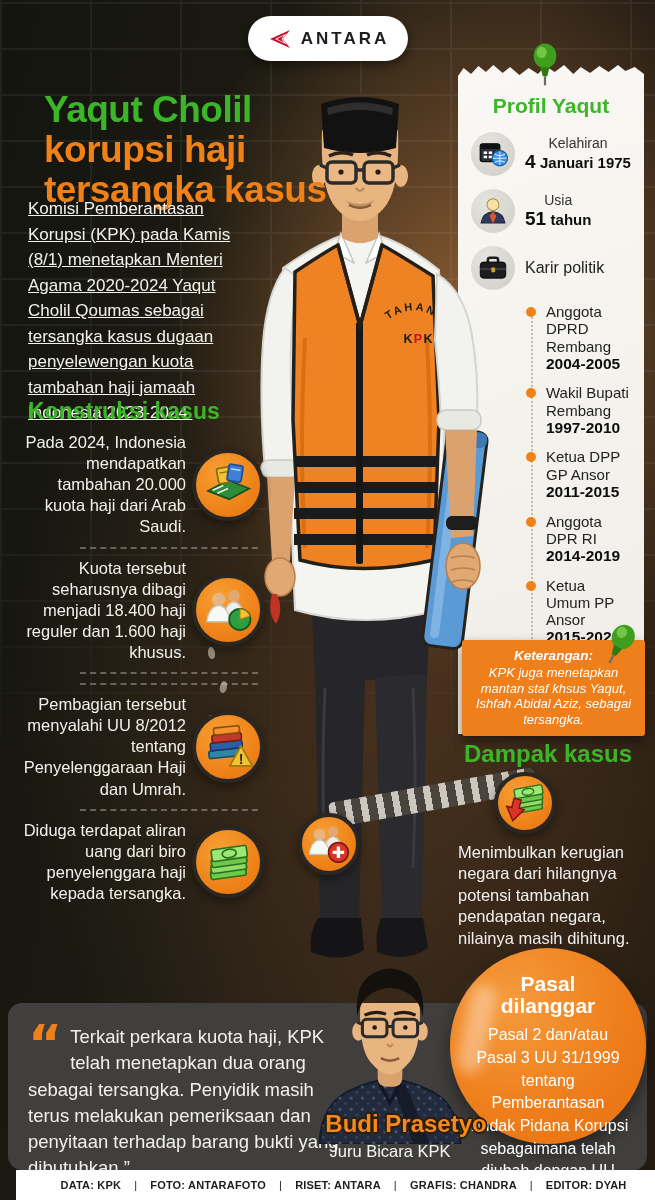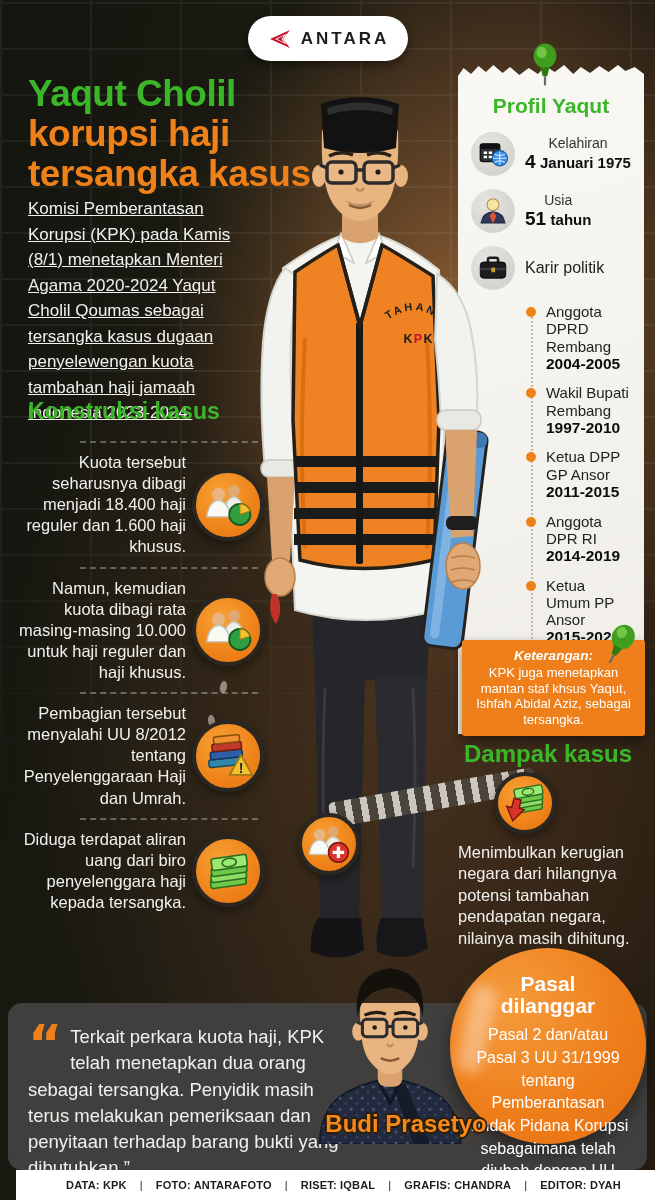--- a/index.html
+++ b/index.html
@@ -17,21 +17,21 @@
       repeating-linear-gradient(90deg, #fff 0 2px, transparent 2px 90px);
     -webkit-mask-image:linear-gradient(180deg,#000 0%,#000 38%,transparent 68%);
             mask-image:linear-gradient(180deg,#000 0%,#000 38%,transparent 68%);
   }
   
   .logo{position:absolute;left:248px;top:16px;width:160px;height:45px;background:#fff;
     border-radius:23px;z-index:7;display:flex;align-items:center;justify-content:center;gap:8px;
     box-shadow:0 4px 10px rgba(0,0,0,.45);}
   .logo-text{font-size:17px;font-weight:700;letter-spacing:3px;color:#1d1d1d;}
   
-  .title{position:absolute;left:28px;top:74px;z-index:6;margin:0;font-size:37px;line-height:1.08;
+  .title{position:absolute;left:28px;top:74px;z-index:6;margin:16px;font-size:37px;line-height:1.08;
     font-weight:700;letter-spacing:-.5px;}
   .t-green{color:#3CB629;display:block;}
   .t-orange{color:#F08119;display:block;}
   .intro{position:absolute;left:28px;top:196px;width:222px;z-index:6;margin:0;
     font-size:17px;line-height:1.5;color:#F2F1ED;text-decoration:underline;}
   
   .k-head{position:absolute;left:28px;top:398px;z-index:6;margin:0;font-size:23px;font-weight:700;color:#3CB629;}
   .k-list{position:absolute;left:14px;top:432px;width:250px;z-index:6;}
   .k-item{display:flex;align-items:center;gap:6px;}
   .k-text{flex:1;margin:0;text-align:right;font-size:16.5px;line-height:1.28;color:#F1F0EC;}
@@ -63,21 +63,21 @@
   .kr-item::before{content:"";position:absolute;left:-3px;top:4px;width:10px;height:10px;border-radius:50%;background:#F08119;}
   .kr-role{font-size:15px;line-height:1.15;color:#222;}
   .kr-years{font-size:15.5px;font-weight:700;color:#0d0d0d;line-height:1.2;}
   
   .pin{position:absolute;z-index:8;width:34px;height:46px;}
   
   .ket{position:absolute;left:462px;top:640px;width:183px;z-index:5;background:#EE7F1B;
     border-radius:3px;padding:8px 10px 9px;box-sizing:border-box;text-align:center;color:#fff;
     box-shadow:0 5px 12px rgba(0,0,0,.45);}
   .ket-h{font-size:13.5px;font-weight:700;font-style:italic;margin:0 0 2px;}
-  .ket-t{font-size:13px;line-height:1.2;margin:0;}
+  .ket-t{font-size:13px;font-style:italic;line-height:1.2;margin:0;}
   
   .dampak-h{position:absolute;left:448px;top:740px;width:200px;z-index:6;margin:0;text-align:center;
     font-size:24px;font-weight:700;color:#3CB629;}
   .band{position:absolute;left:330px;top:803px;width:208px;height:25px;z-index:3;border-radius:5px;
     background:repeating-linear-gradient(90deg,#D9D4CA 0 7px,#4B463F 7px 16px);
     transform:rotate(-10deg);transform-origin:left center;opacity:.92;}
   .dampak-ic{position:absolute;left:494px;top:772px;z-index:5;}
   .dampak-t{position:absolute;left:458px;top:842px;width:192px;z-index:6;margin:0;
     font-size:16.5px;line-height:1.3;color:#F1F0EC;}
   
@@ -304,50 +304,54 @@
   <h1 class="title">
     <span class="t-green">Yaqut Cholil</span>
     <span class="t-orange">korupsi haji</span>
     <span class="t-orange">tersangka kasus</span>
   </h1>
   <p class="intro">Komisi Pemberantasan Korupsi (KPK) pada Kamis (8/1) menetapkan Menteri Agama 2020-2024 Yaqut Cholil Qoumas sebagai tersangka kasus dugaan penyelewengan kuota tambahan haji jamaah Indonesia 2023-2024.</p>
 
   <h2 class="k-head">Konstruksi kasus</h2>
   <div class="k-list">
 
+    <div class="k-item">
+      <p class="k-text">Pada 2024, Indonesia mendapatkan tambahan 20.000 kuota haji dari Arab Saudi.</p>
+      <div class="icon-circle">
+        <svg viewBox="0 0 44 44">
+          <path d="M5 27 L22 18 L40 25 L23 34 Z" fill="#2E8B3A" stroke="#1A5224" stroke-width="1.5"></path>
+          <path d="M9 26.5 l9 -4 M13 29 l9 -4" stroke="#E6F2E0" stroke-width="1.4"></path>
+          <g transform="rotate(-10 20 13)">
+              <rect x="13" y="7" width="13" height="13" rx="2" fill="#F2C230" stroke="#8A6A10" stroke-width="1.5"></rect>
+              <line x1="15" y1="11" x2="24" y2="11" stroke="#8A6A10"></line>
+            </g>
+          <g transform="rotate(9 28 12)">
+              <rect x="22" y="5" width="12" height="14" rx="2" fill="#3F7FD6" stroke="#1D4F94" stroke-width="1.5"></rect>
+              <line x1="24" y1="9" x2="32" y2="9" stroke="#CFE3FA"></line>
+            </g>
+        </svg>
+      </div>
+    </div>
     <div class="k-sep"></div>
 
     <div class="k-item">
       <p class="k-text">Kuota tersebut seharusnya dibagi menjadi 18.400 haji reguler dan 1.600 haji khusus.</p>
       <div class="icon-circle">
         <svg viewBox="0 0 44 44">
           <circle cx="27" cy="10" r="5" fill="#E0A873"></circle>
           <path d="M18 29 Q20 16 27 15 Q34 16 36 29 Z" fill="#EFEFE8" stroke="#C6C6BC" stroke-width="1.2"></path>
           <circle cx="14" cy="13" r="5.5" fill="#E8B580"></circle>
           <path d="M4 32 Q6 19 14 18 Q22 19 24 32 Z" fill="#FAFAF5" stroke="#C6C6BC" stroke-width="1.2"></path>
           <circle cx="32" cy="30" r="9" fill="#2F9E41" stroke="#14581F" stroke-width="1.5"></circle>
           <path d="M32 30 L32 21 A9 9 0 0 1 40.6 27.4 Z" fill="#F2C230" stroke="#9C7A10"></path>
         </svg>
       </div>
     </div>
     <div class="k-sep"></div>
 
-    <div class="k-item">
-      <p class="k-text">Namun, kemudian kuota dibagi rata masing-masing 10.000 untuk haji reguler dan haji khusus.</p>
-      <div class="icon-circle">
-        <svg viewBox="0 0 44 44">
-          <circle cx="27" cy="10" r="5" fill="#E0A873"></circle>
-          <path d="M18 29 Q20 16 27 15 Q34 16 36 29 Z" fill="#EFEFE8" stroke="#C6C6BC" stroke-width="1.2"></path>
-          <circle cx="14" cy="13" r="5.5" fill="#E8B580"></circle>
-          <path d="M4 32 Q6 19 14 18 Q22 19 24 32 Z" fill="#FAFAF5" stroke="#C6C6BC" stroke-width="1.2"></path>
-          <circle cx="32" cy="30" r="9" fill="#2F9E41" stroke="#14581F" stroke-width="1.5"></circle>
-          <path d="M32 30 L32 21 A9 9 0 0 1 40.6 27.4 Z" fill="#F2C230" stroke="#9C7A10"></path>
-        </svg>
-      </div>
-    </div>
     <div class="k-sep"></div>
 
     <div class="k-item">
       <p class="k-text">Pembagian tersebut menyalahi UU 8/2012 tentang Penyelenggaraan Haji dan Umrah.</p>
       <div class="icon-circle">
         <svg viewBox="0 0 44 44">
           <g transform="rotate(-6 20 20)">
             <rect x="5" y="24" width="27" height="6.5" rx="2" fill="#2F86A8" stroke="#184B60" stroke-width="1.3"></rect>
             <rect x="7" y="17.5" width="27" height="6.5" rx="2" fill="#2C5FA8" stroke="#173563" stroke-width="1.3"></rect>
             <rect x="9" y="11" width="25" height="6.5" rx="2" fill="#C0392B" stroke="#6E1E15" stroke-width="1.3"></rect>
@@ -452,25 +456,26 @@
       <line x1="82" y1="65" x2="88" y2="65"></line>
       <line x1="58" y1="63" x2="53" y2="61"></line>
         <line x1="112" y1="63" x2="117" y2="61"></line>
     </g>
     <circle cx="70" cy="66" r="2.2" fill="#241A12"></circle>
       <circle cx="100" cy="66" r="2.2" fill="#241A12"></circle>
     <path d="M82 82 q3 5 6 0" stroke="#C08B57" stroke-width="2" fill="none"></path>
     <path d="M76 96 q9 5 18 0" stroke="#8A5A3A" stroke-width="2.5" fill="none"></path>
   </svg>
   <p class="budi-name">Budi Prasetyo</p>
+  <p class="budi-role">Juru Bicara KPK</p>
 
   <div class="footer">
     <span>DATA: KPK</span>
     <span class="sep">|</span>
     <span>FOTO: ANTARAFOTO</span>
     <span class="sep">|</span>
-    <span>RISET: IQBAL</span>
+    <span>RISET: ANTARA</span>
     <span class="sep">|</span>
     <span>GRAFIS: CHANDRA</span>
     <span class="sep">|</span>
     <span>EDITOR: DYAH</span>
   </div>
 </div>
 
 </body></html>

